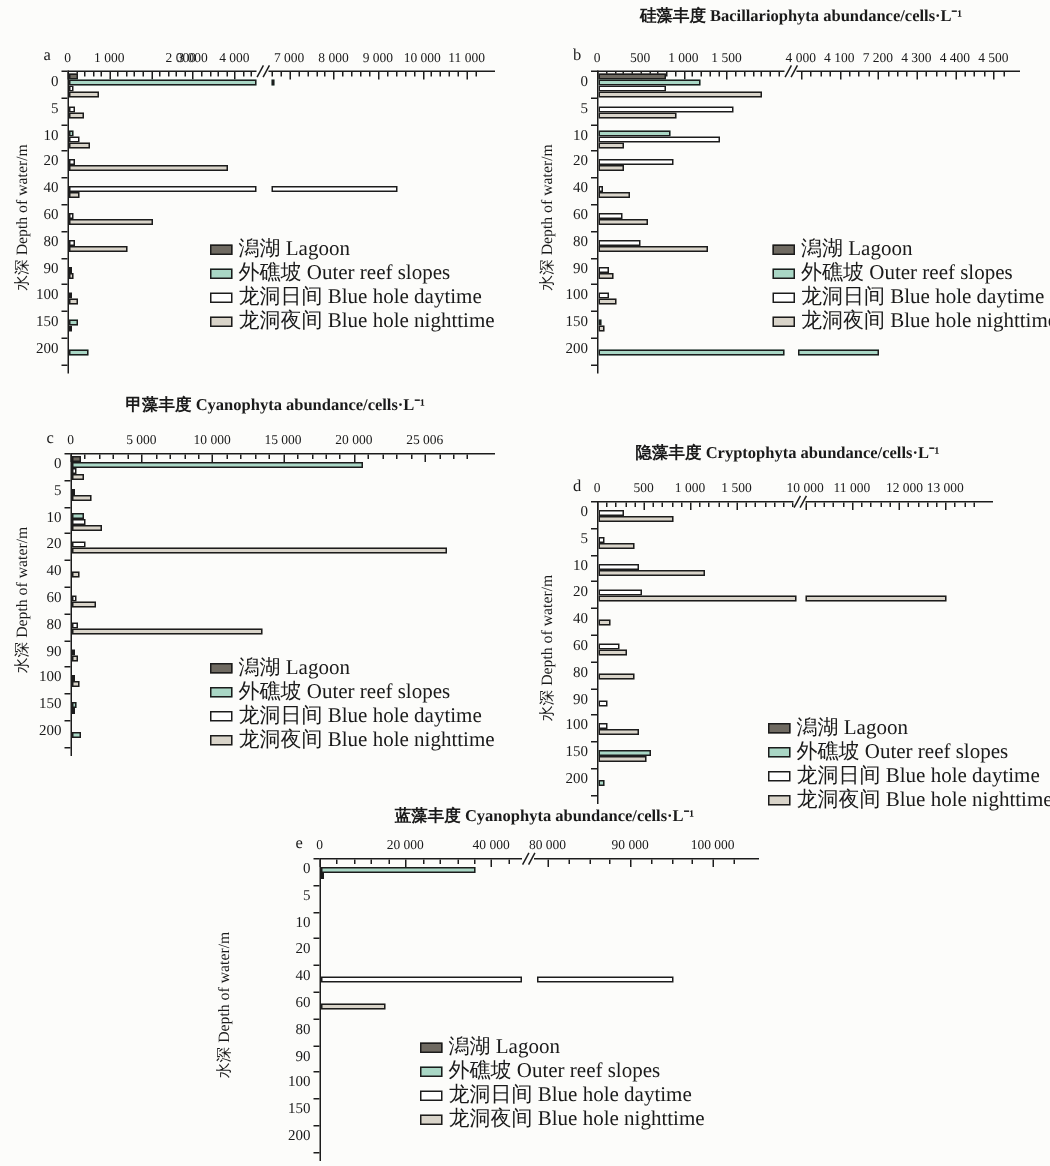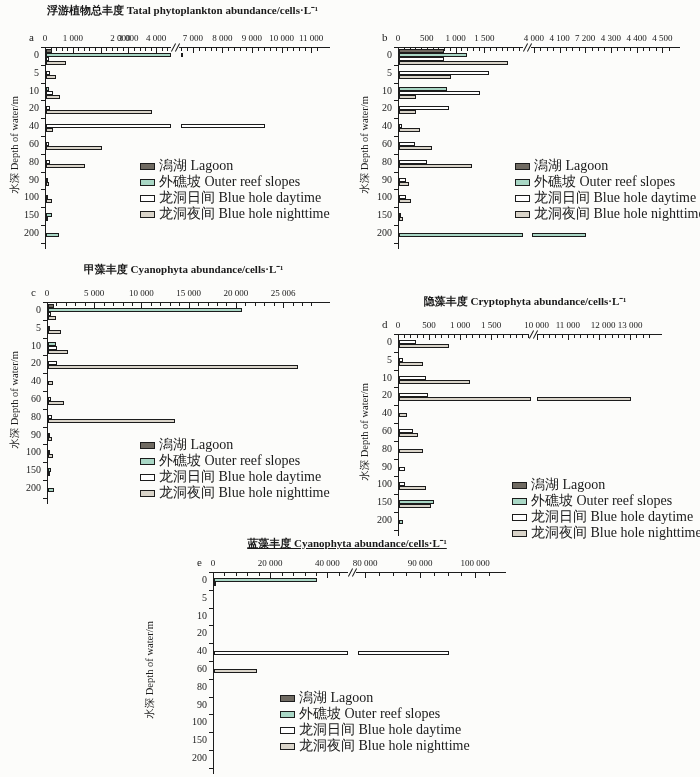--- a/index.html
+++ b/index.html
@@ -21,21 +21,20 @@
   .legend{position:absolute;}
   .legend-item{display:flex;align-items:center;height:16px;}
   .legend-swatch{width:15px;height:7px;box-sizing:border-box;border:1px solid #1c1c1c;margin-right:4px;flex:0 0 auto;}
   .legend-label{font-size:14px;white-space:nowrap;}
 </style>
 </head>
 <body>
 
 <div id="figure" style="background: rgb(252, 252, 250);">
     <div class="panel" style="left: 0px; top: 0px; width: 350px; height: 255px;">
-      <div class="chart-title" style="left: 182.5px; top: 2px;">浮游植物总丰度 Tatal phytoplankton abundance/cells·L⁻¹</div>
       <div class="panel-letter" style="left: 29px; top: 31px;">a</div>
       <div class="ylabel-wrap" style="left: 8px; top: 47px; height: 195.8px;">
         <span>水深 Depth of water/m</span>
       </div>
       <div class="xaxis" style="left: 45px; top: 47px; width: 285px; height: 1px;"></div>
       <div class="tick" style="left: 45px; top: 48px; width: 1px; height: 5px;"></div>
       <div class="tick-label" style="left: 15px; top: 33px;">0</div>
       <div class="tick" style="left: 72.8056px; top: 48px; width: 1px; height: 5px;"></div>
       <div class="tick-label" style="left: 42.8056px; top: 33px;">1 000</div>
       <div class="tick" style="left: 100.611px; top: 48px; width: 1px; height: 5px;"></div>
@@ -157,20 +156,21 @@
           <div class="legend-swatch" style="background: rgb(255, 255, 255);"></div>
           <div class="legend-label">龙洞日间 Blue hole daytime</div>
         </div>
         <div class="legend-item">
           <div class="legend-swatch" style="background: rgb(217, 212, 201);"></div>
           <div class="legend-label">龙洞夜间 Blue hole nighttime</div>
         </div>
       </div>
     </div>
     <div class="panel" style="left: 350px; top: 0px; width: 350px; height: 255px;">
+      <div class="chart-title" style="left: 184px; top: 2px;">硅藻丰度 Bacillariophyta abundance/cells·L⁻¹</div>
       <div class="panel-letter" style="left: 32px; top: 31px;">b</div>
       <div class="ylabel-wrap" style="left: 8px; top: 47px; height: 195.8px;">
         <span>水深 Depth of water/m</span>
       </div>
       <div class="xaxis" style="left: 48px; top: 47px; width: 282px; height: 1px;"></div>
       <div class="tick" style="left: 48px; top: 48px; width: 1px; height: 5px;"></div>
       <div class="tick-label" style="left: 18px; top: 33px;">0</div>
       <div class="tick" style="left: 76.7814px; top: 48px; width: 1px; height: 5px;"></div>
       <div class="tick-label" style="left: 46.7814px; top: 33px;">500</div>
       <div class="tick" style="left: 105.563px; top: 48px; width: 1px; height: 5px;"></div>
@@ -517,21 +517,21 @@
           <div class="legend-swatch" style="background: rgb(255, 255, 255);"></div>
           <div class="legend-label">龙洞日间 Blue hole daytime</div>
         </div>
         <div class="legend-item">
           <div class="legend-swatch" style="background: rgb(217, 212, 201);"></div>
           <div class="legend-label">龙洞夜间 Blue hole nighttime</div>
         </div>
       </div>
     </div>
     <div class="panel" style="left: 130px; top: 530px; width: 440px; height: 247px;">
-      <div class="chart-title" style="left: 217px; top: 5px; text-decoration: underline;">蓝藻丰度 Cyanophyta abundance/cells·L⁻¹</div>
+      <div class="chart-title" style="left: 233px; top: 5px;">蓝藻丰度 Cyanophyta abundance/cells·L⁻¹</div>
       <div class="panel-letter" style="left: 67px; top: 26px;">e</div>
       <div class="ylabel-wrap" style="left: 13px; top: 42px; height: 195.8px;">
         <span>水深 Depth of water/m</span>
       </div>
       <div class="xaxis" style="left: 83px; top: 42px; width: 293px; height: 1px;"></div>
       <div class="tick" style="left: 83px; top: 43px; width: 1px; height: 5px;"></div>
       <div class="tick-label" style="left: 53px; top: 28px;">0</div>
       <div class="tick" style="left: 140.202px; top: 43px; width: 1px; height: 5px;"></div>
       <div class="tick-label" style="left: 110.202px; top: 28px;">20 000</div>
       <div class="tick" style="left: 197.404px; top: 43px; width: 1px; height: 5px;"></div>

